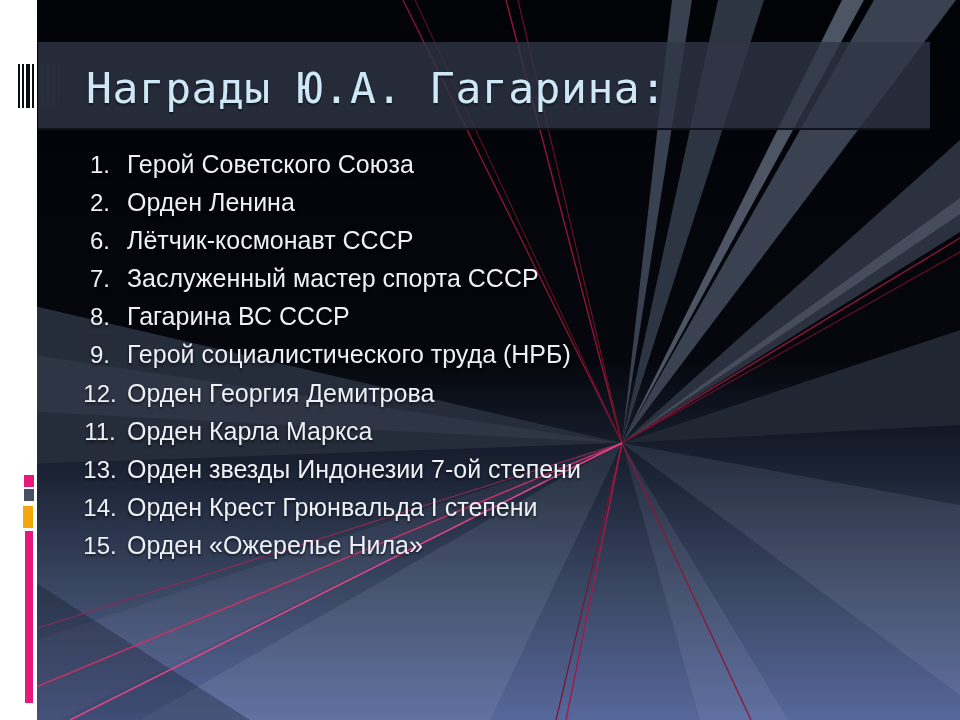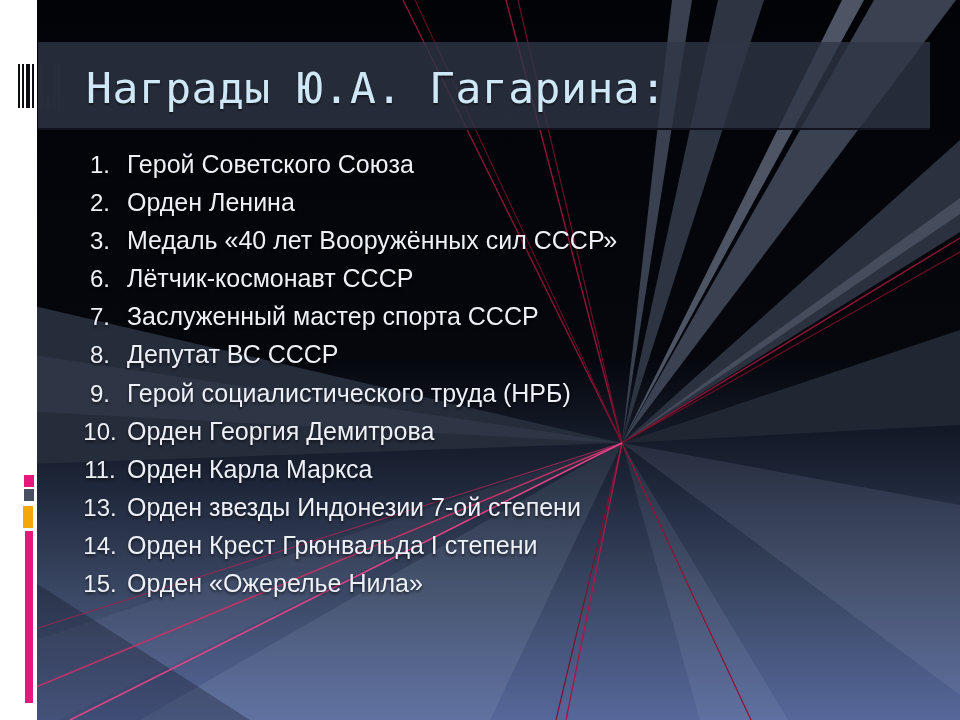--- a/index.html
+++ b/index.html
@@ -123,25 +123,24 @@
   <div class="sq sq-amber"></div>
   <div class="sq bar-magenta"></div>
 
   <header class="title-bar">
     <h1>Награды Ю.А. Гагарина:</h1>
   </header>
 
   <ol class="awards">
     <li><span class="num">1.</span><span class="txt">Герой Советского Союза</span></li>
     <li><span class="num">2.</span><span class="txt">Орден Ленина</span></li>
-    <li><span class="num">3.</span><span class="txt">Медаль «40 лет Вооружённых сил СССР»</span></li>
     <li><span class="num">6.</span><span class="txt">Лётчик-космонавт СССР</span></li>
     <li><span class="num">7.</span><span class="txt">Заслуженный мастер спорта СССР</span></li>
-    <li><span class="num">8.</span><span class="txt">Депутат ВС СССР</span></li>
+    <li><span class="num">8.</span><span class="txt">Гагарина ВС СССР</span></li>
     <li><span class="num">9.</span><span class="txt">Герой социалистического труда (НРБ)</span></li>
-    <li><span class="num">10.</span><span class="txt">Орден Георгия Демитрова</span></li>
+    <li><span class="num">12.</span><span class="txt">Орден Георгия Демитрова</span></li>
     <li><span class="num">11.</span><span class="txt">Орден Карла Маркса</span></li>
     <li><span class="num">13.</span><span class="txt">Орден звезды Индонезии 7-ой степени</span></li>
     <li><span class="num">14.</span><span class="txt">Орден Крест Грюнвальда I степени</span></li>
     <li><span class="num">15.</span><span class="txt">Орден «Ожерелье Нила»</span></li>
   </ol>
 
 </div>
 
 </body></html>

